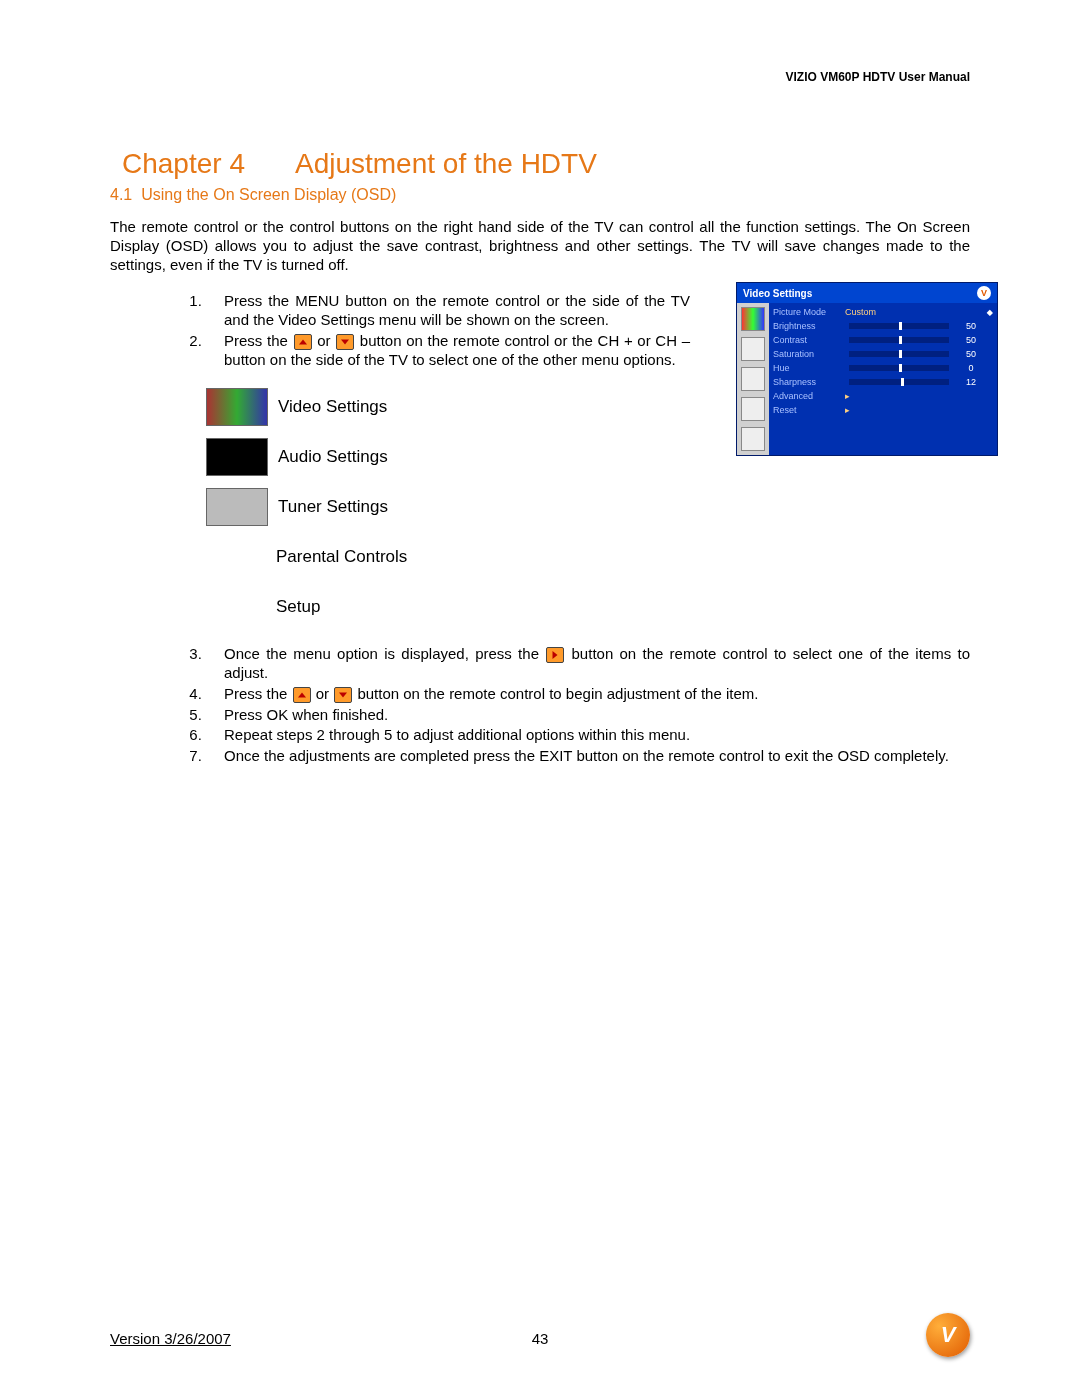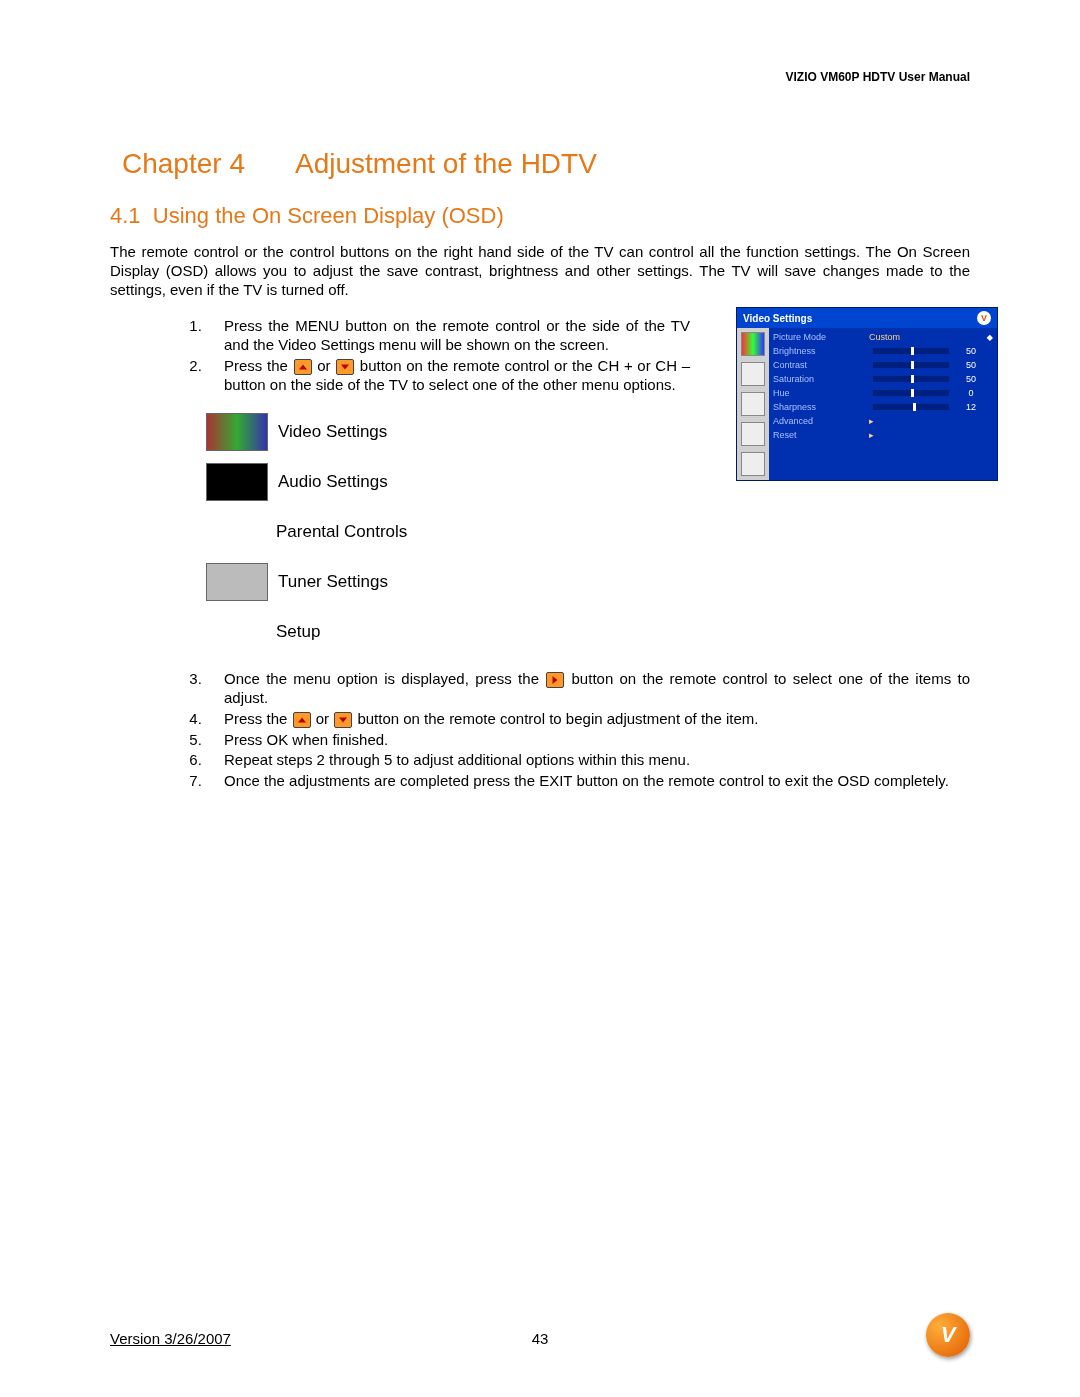--- a/index.html
+++ b/index.html
@@ -28,23 +28,23 @@
     font-size: 28px;
     font-weight: normal;
     margin: 0 0 6px 12px;
   }
   .chapter-num {
     display: inline-block;
     margin-right: 50px;
   }
   .section-title {
     color: #e67817;
-    font-size: 22px;
+    font-size: 16px;
     font-weight: normal;
-    margin: 23px 0 14px 0;
+    margin: 6px 0 14px 0;
   }
   .body-text {
     text-align: justify;
     font-size: 15px;
     line-height: 1.25;
     margin: 0 0 18px 0;
   }
   .body-text.tight { margin-bottom:4px; }
   .instructions {
     position: relative;
@@ -77,21 +77,21 @@
     flex-direction:column;
     align-items:center;
     padding:4px 0;
     gap:6px;
   }
   .osd-icon {
     width:22px;height:22px;border:1px solid #888;background:#eee;
   }
   .osd-rows { flex:1; padding:2px 4px; }
   .osd-row { display:flex; align-items:center; font-size:9px; padding:2px 0;}
-  .osd-row .lab { width:96px; color:#a8c0ff;}
+  .osd-row .lab { width:72px; color:#a8c0ff;}
   .osd-row .val { width:36px; text-align:center; padding-right:4px;}
   .osd-row .bar { flex:1; height:6px; background:#002080; position:relative; margin:0 4px;}
   .osd-row .bar .marker { position:absolute;top:-1px;bottom:-1px;width:3px;background:#fff;}
   ol.steps {
     list-style: decimal;
     padding-left: 96px;
     margin: 0 0 12px 0;
   }
   ol.steps li {
     font-size: 15px;
@@ -256,26 +256,26 @@
     <div class="menu-list">
       <div class="menu-item">
         <div class="iconbox" style="background:linear-gradient(90deg,#a33,#3a3,#33a);"></div>
         <span class="label">Video Settings</span>
       </div>
       <div class="menu-item">
         <div class="iconbox" style="background:#000;"></div>
         <span class="label">Audio Settings</span>
       </div>
       <div class="menu-item">
+        <div class="iconbox" style="background:#bbb;"></div>
+        <span class="label">Tuner Settings</span>
+      </div>
+      <div class="menu-item">
         <div class="iconbox blank"></div>
         <span class="label">Parental Controls</span>
-      </div>
-      <div class="menu-item">
-        <div class="iconbox" style="background:#bbb;"></div>
-        <span class="label">Tuner Settings</span>
       </div>
       <div class="menu-item">
         <div class="iconbox blank"></div>
         <span class="label">Setup</span>
       </div>
     </div>
 
     <ol class="steps" start="3">
       <li>
         <span>Once the menu option is displayed, press the </span><span class="arrow-btn right"></span><span> button on the remote control to select one of the items to adjust.</span>

